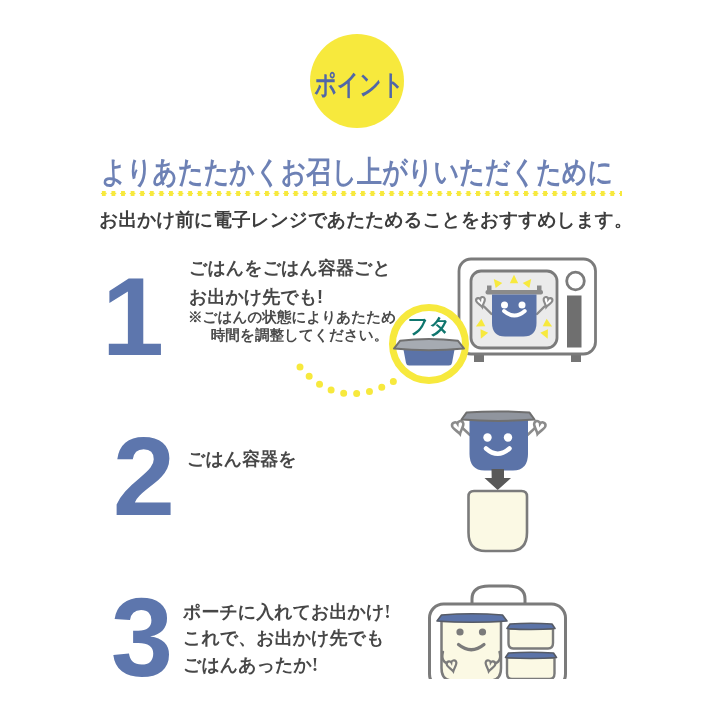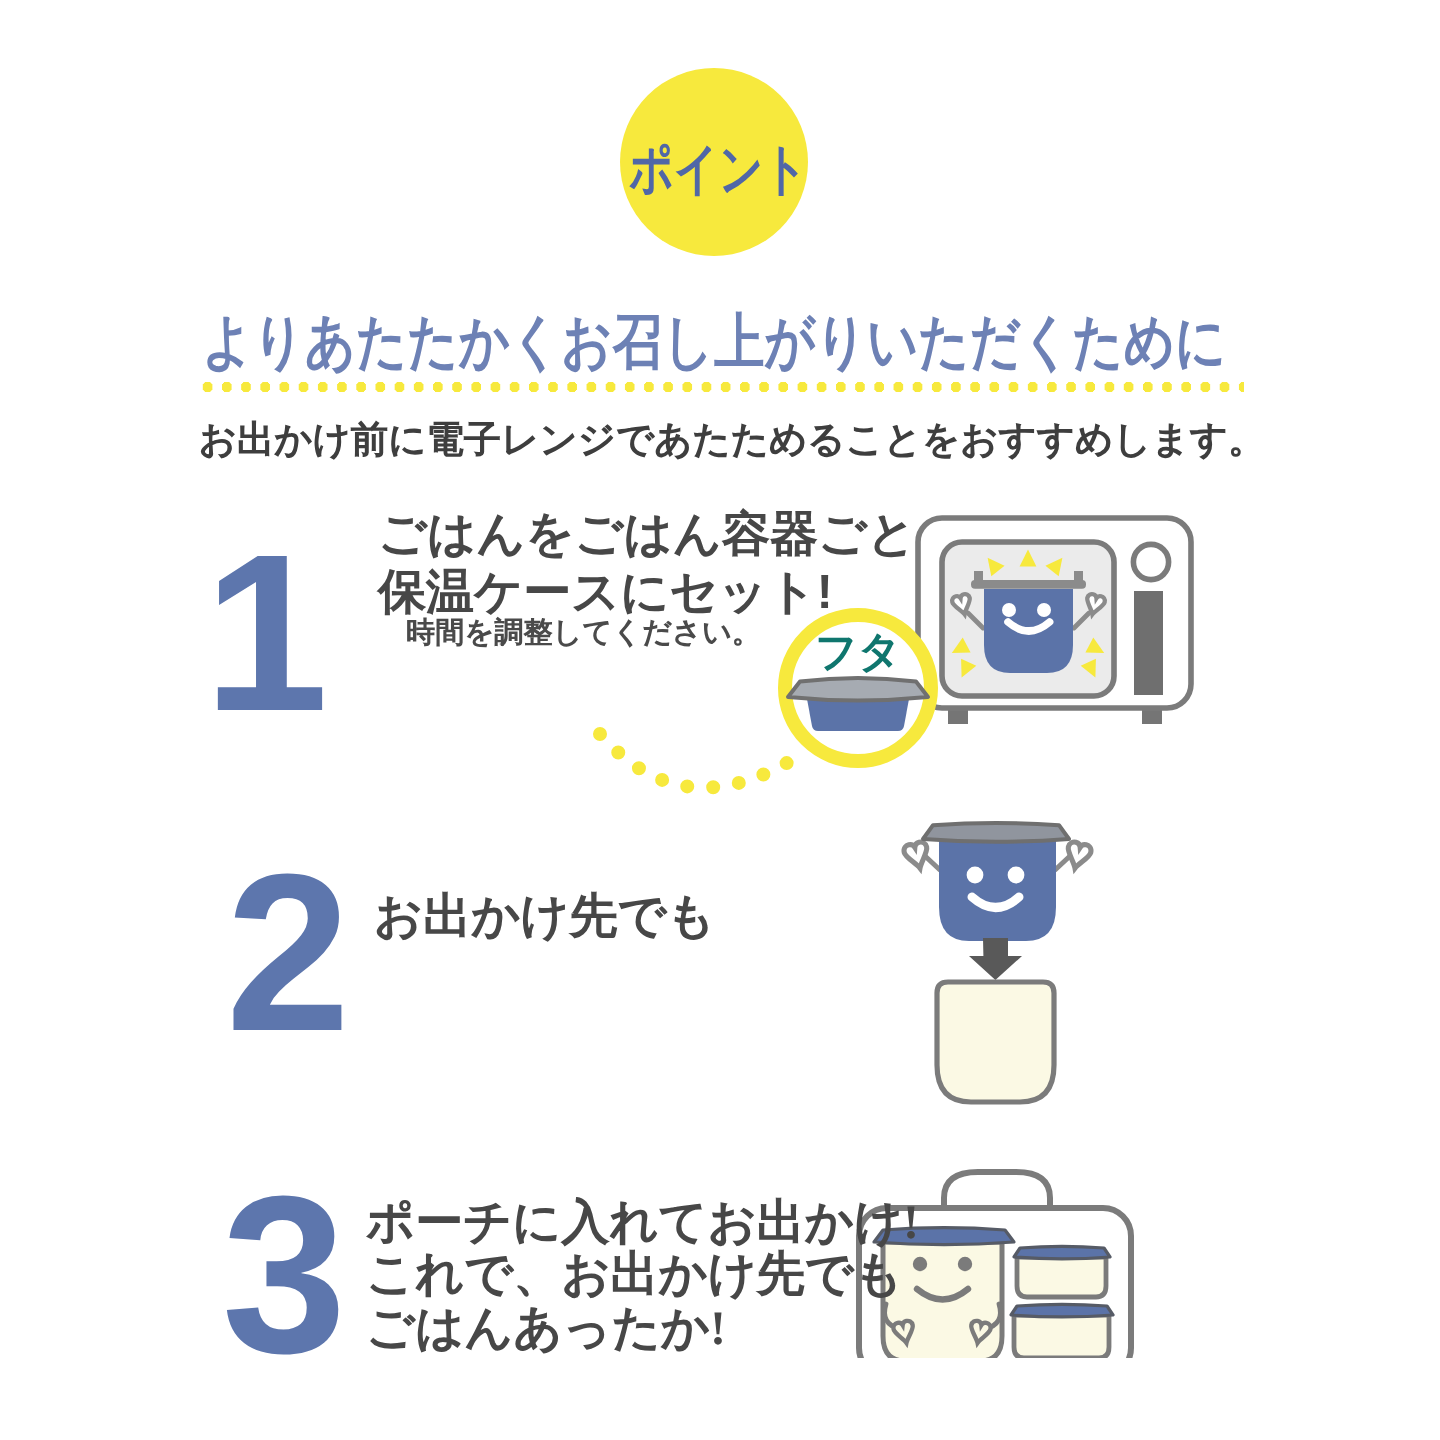--- a/index.html
+++ b/index.html
@@ -22,21 +22,21 @@
   .subtitle{left:6px;top:208px;width:720px;text-align:center;font-size:18.7px;font-weight:bold;
             color:#3e3e3e;white-space:nowrap;line-height:24px;}
 
   
   .stepnum{font-size:112px;font-weight:bold;color:#5d76ad;line-height:112px;width:70px;text-align:center;}
   .n1{left:98px;top:261px;}
   .n2{left:109px;top:421px;}
   .n3{left:107px;top:582px;}
 
   
-  .step-head{font-size:24px;font-weight:bold;color:#474747;white-space:nowrap;}
+  .step-head{font-size:18px;font-weight:bold;color:#474747;white-space:nowrap;}
   .s1-head{left:189px;top:254px;line-height:28.5px;}
   .s1-notes{left:188px;top:308px;line-height:18px;font-size:14.6px;font-weight:bold;color:#4a4a4a;white-space:nowrap;}
   .s1-notes .indent{text-indent:15px;text-align:center;}
   .s2-head{left:187px;top:445.5px;line-height:26px;}
   .s3-head{left:183px;top:598.5px;line-height:26.5px;font-family:Liberation Serif, serif;}
 
   
   .fta-label{left:404px;top:312px;width:50px;text-align:center;font-size:21px;font-weight:bold;color:#0f766e;}
 
   .art{left:0;top:0;width:720px;height:720px;pointer-events:none;}
@@ -140,30 +140,31 @@
   <div class="abs title">よりあたたかくお召し上がりいただくために</div>
   <div class="abs dots-underline"></div>
   <div class="abs subtitle">お出かけ前に電子レンジであたためることをおすすめします。</div>
 
   <div class="abs stepnum n1">1</div>
   <div class="abs stepnum n2">2</div>
   <div class="abs stepnum n3">3</div>
 
   <div class="abs step-head s1-head">
     <div>ごはんをごはん容器ごと</div>
-    <div>保温ケースにセット!</div>
+    <div>お出かけ先でも!</div>
   </div>
   <div class="abs s1-notes">
+    <div>※ごはんの状態によりあたため</div>
     <div class="indent">時間を調整してください。</div>
   </div>
 
   <div class="abs fta-label">フタ</div>
 
   <div class="abs step-head s2-head">
-    <div>お出かけ先でも</div>
+    <div>ごはん容器を</div>
   </div>
 
   <div class="abs step-head s3-head">
     <div>ポーチに入れてお出かけ!</div>
     <div>これで、お出かけ先でも</div>
     <div>ごはんあったか!</div>
   </div>
 
 </div>
 

